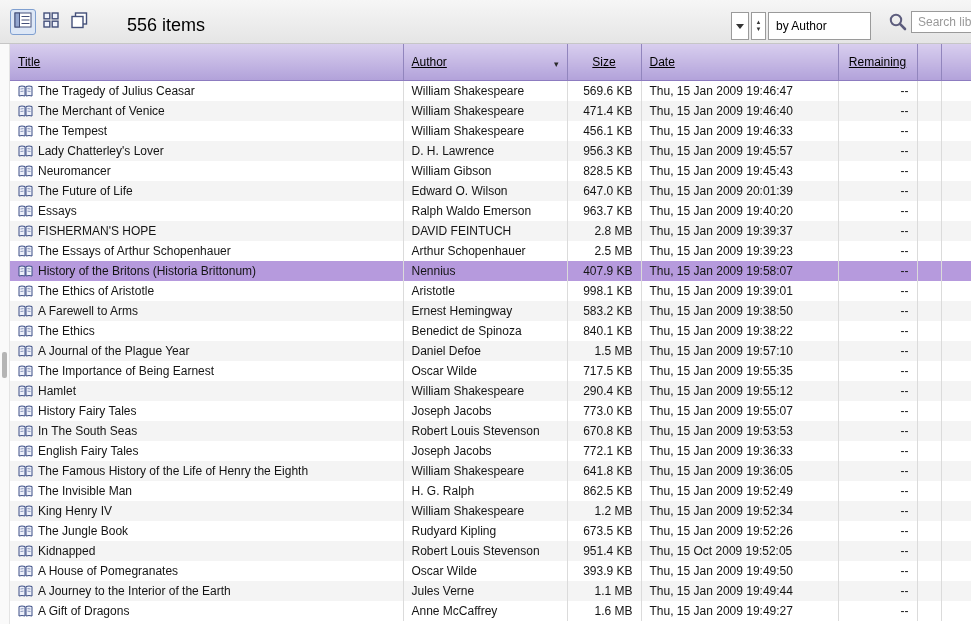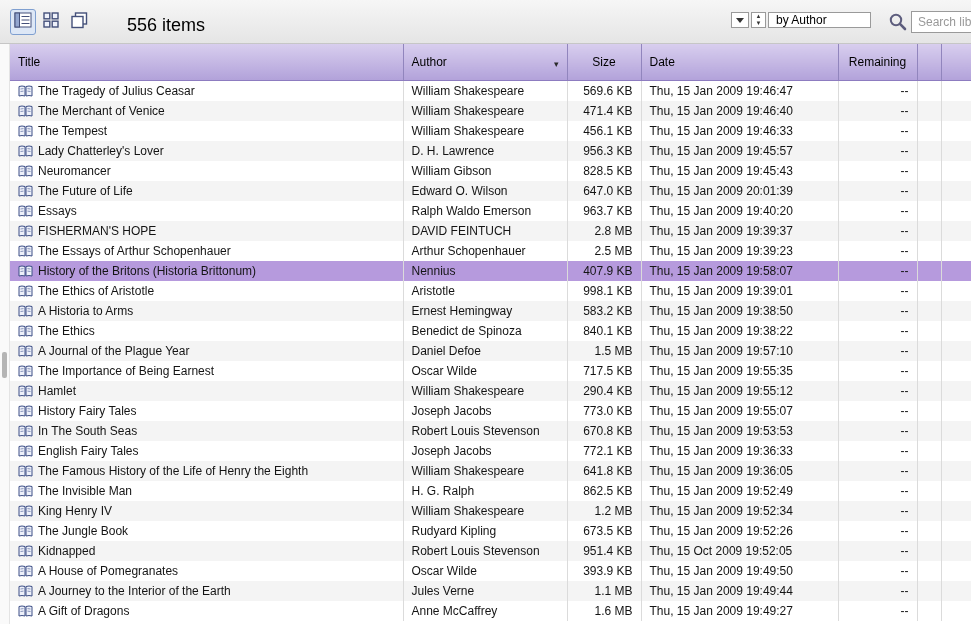--- a/index.html
+++ b/index.html
@@ -16,21 +16,21 @@
     border-bottom:1px solid #c6c6c6;
   }
   .view-btn {
     position:absolute; top:9px; width:26px; height:26px;
     border:1px solid transparent; border-radius:3px; background:transparent;
     display:flex; align-items:center; justify-content:center; cursor:pointer;
   }
   .view-btn.active { background:#dde7f6; border-color:#7f9fd0; }
   .items-count { position:absolute; left:127px; top:15px; font-size:18px; color:#000; }
   .mini-box {
-    position:absolute; top:12px; height:16px; background:#fff;
+    position:absolute; top:12px; height:28px; background:#fff;
     border:1px solid #9a9a9a; display:flex; align-items:center; justify-content:center;
     font-size:12px; cursor:pointer;
   }
   .dd-btn { left:731px; width:18px; }
   .dd-btn .tri { width:0; height:0; border-left:4px solid transparent; border-right:4px solid transparent; border-top:5px solid #333; }
   .spinner { left:751px; width:15px; flex-direction:column; line-height:1; }
   .spinner span { font-size:6px; color:#333; display:block; height:7px; }
   .sort-combo { left:768px; width:103px; justify-content:flex-start; padding-left:7px; color:#000; }
   .search-icon { position:absolute; left:888px; top:12px; cursor:pointer; }
   .search-input {
@@ -47,21 +47,21 @@
   .gutter-handle {
     position:absolute; left:2px; top:308px; width:5px; height:26px;
     background:#b5b5b5; border-radius:2px; cursor:ew-resize;
   }
   
   table { border-collapse:collapse; table-layout:fixed; width:961px; margin-left:10px; font-size:12px; }
   th {
     height:36px; font-weight:normal; text-align:left; padding:8px 8px;
     background:linear-gradient(var(--hdr-top),var(--hdr-bot));
     border-right:1px solid #9185bd; border-bottom:1px solid #8d7cc0;
-    white-space:nowrap; overflow:hidden; cursor:pointer; color:#000;
+    white-space:nowrap; overflow:hidden; cursor:pointer; color:#000;text-decoration:underline;
   }
   th.r { text-align:center; }
   td {
     height:20px; line-height:20px; padding:0 8px;
     border-right:1px solid #dbdbdb;
     white-space:nowrap; overflow:hidden; color:#141414;
   }
   tbody tr:nth-child(even) td { background:var(--alt); }
   tbody tr td { background-clip:padding-box; }
   tbody tr.selected td { background:var(--sel); }
@@ -366,21 +366,21 @@
   </tr>
       <tr>
     <td class="c-title">
       <span class="book-icon"><svg width="15" height="12" viewBox="0 0 15 12">
         <path d="M1 1.5 Q4 0.5 7 1.5 V11 Q4 10 1 11 Z" fill="#eef1fa" stroke="#3d4f86" stroke-width="1"></path>
         <path d="M14 1.5 Q11 0.5 8 1.5 V11 Q11 10 14 11 Z" fill="#eef1fa" stroke="#3d4f86" stroke-width="1"></path>
         <line x1="2.5" y1="4" x2="5.5" y2="3.6" stroke="#6b7aa8" stroke-width="0.8"></line>
         <line x1="9.5" y1="3.6" x2="12.5" y2="4" stroke="#6b7aa8" stroke-width="0.8"></line>
         <line x1="2.5" y1="6.5" x2="5.5" y2="6.1" stroke="#6b7aa8" stroke-width="0.8"></line>
         <line x1="9.5" y1="6.1" x2="12.5" y2="6.5" stroke="#6b7aa8" stroke-width="0.8"></line>
-      </svg></span><span class="title-text">A Historia to Arms</span>
+      </svg></span><span class="title-text">A Farewell to Arms</span>
     </td>
     <td class="c-author">Ernest Hemingway</td>
     <td class="c-size">583.2 KB</td>
     <td class="c-date">Thu, 15 Jan 2009 19:38:50</td>
     <td class="c-remaining">--</td>
     <td class="c-spacer1"></td>
     <td class="c-spacer2"></td>
   </tr>
       <tr>
     <td class="c-title">

